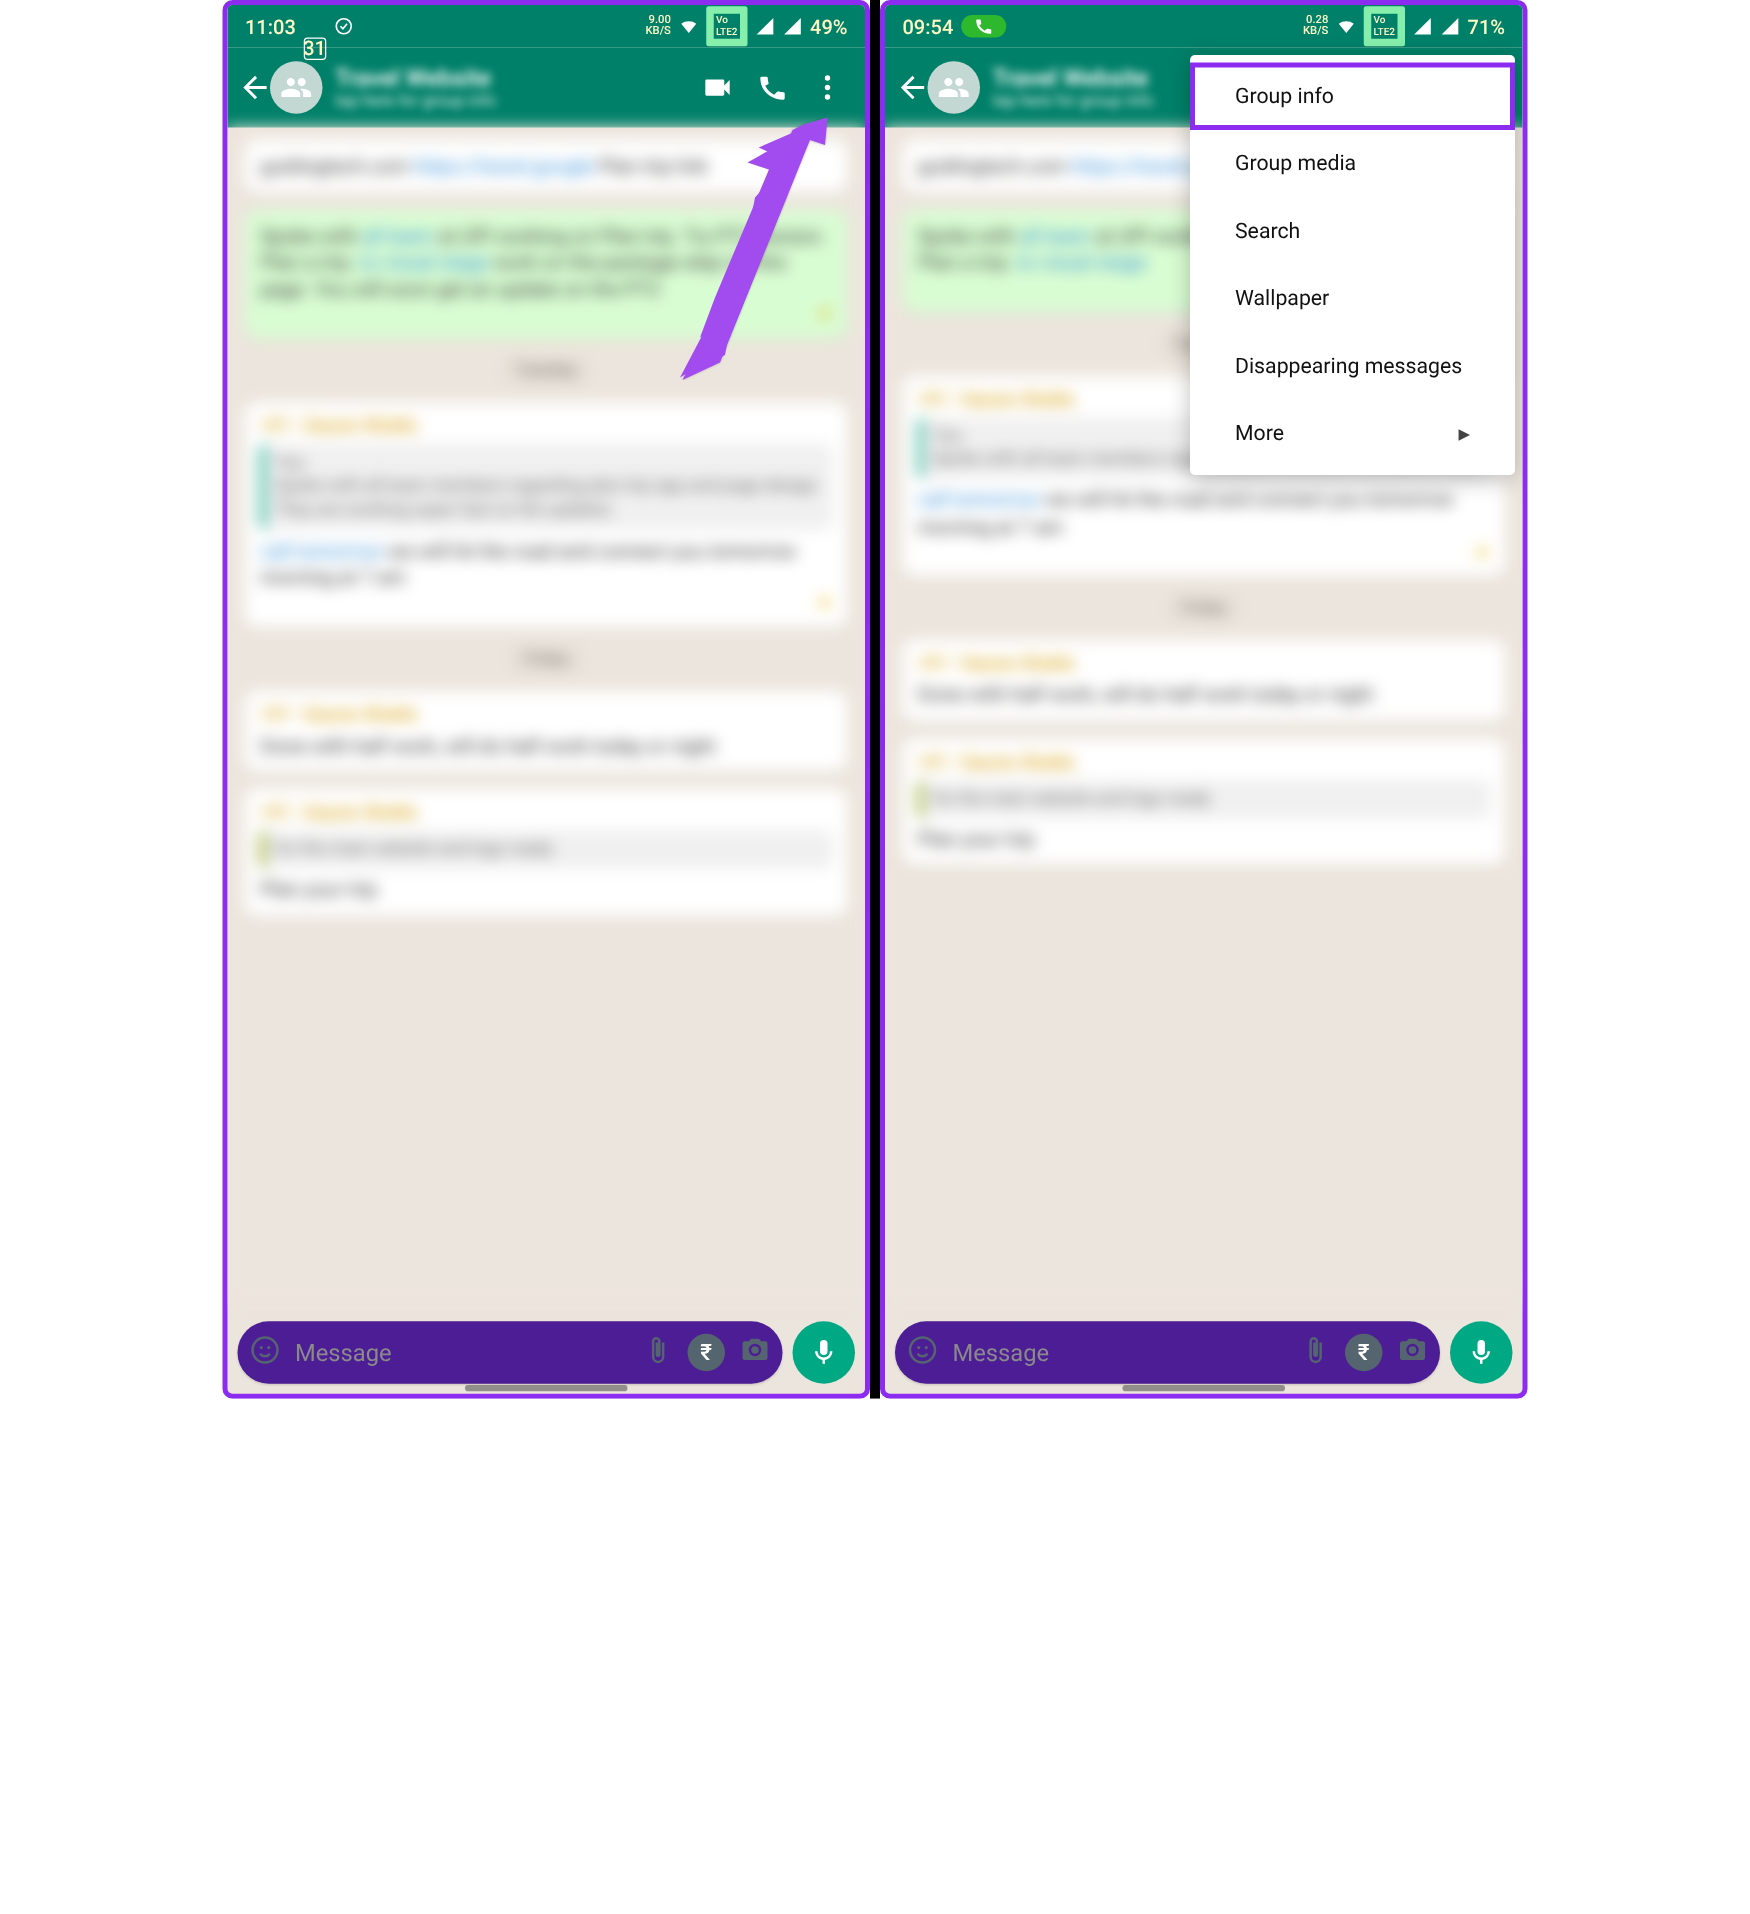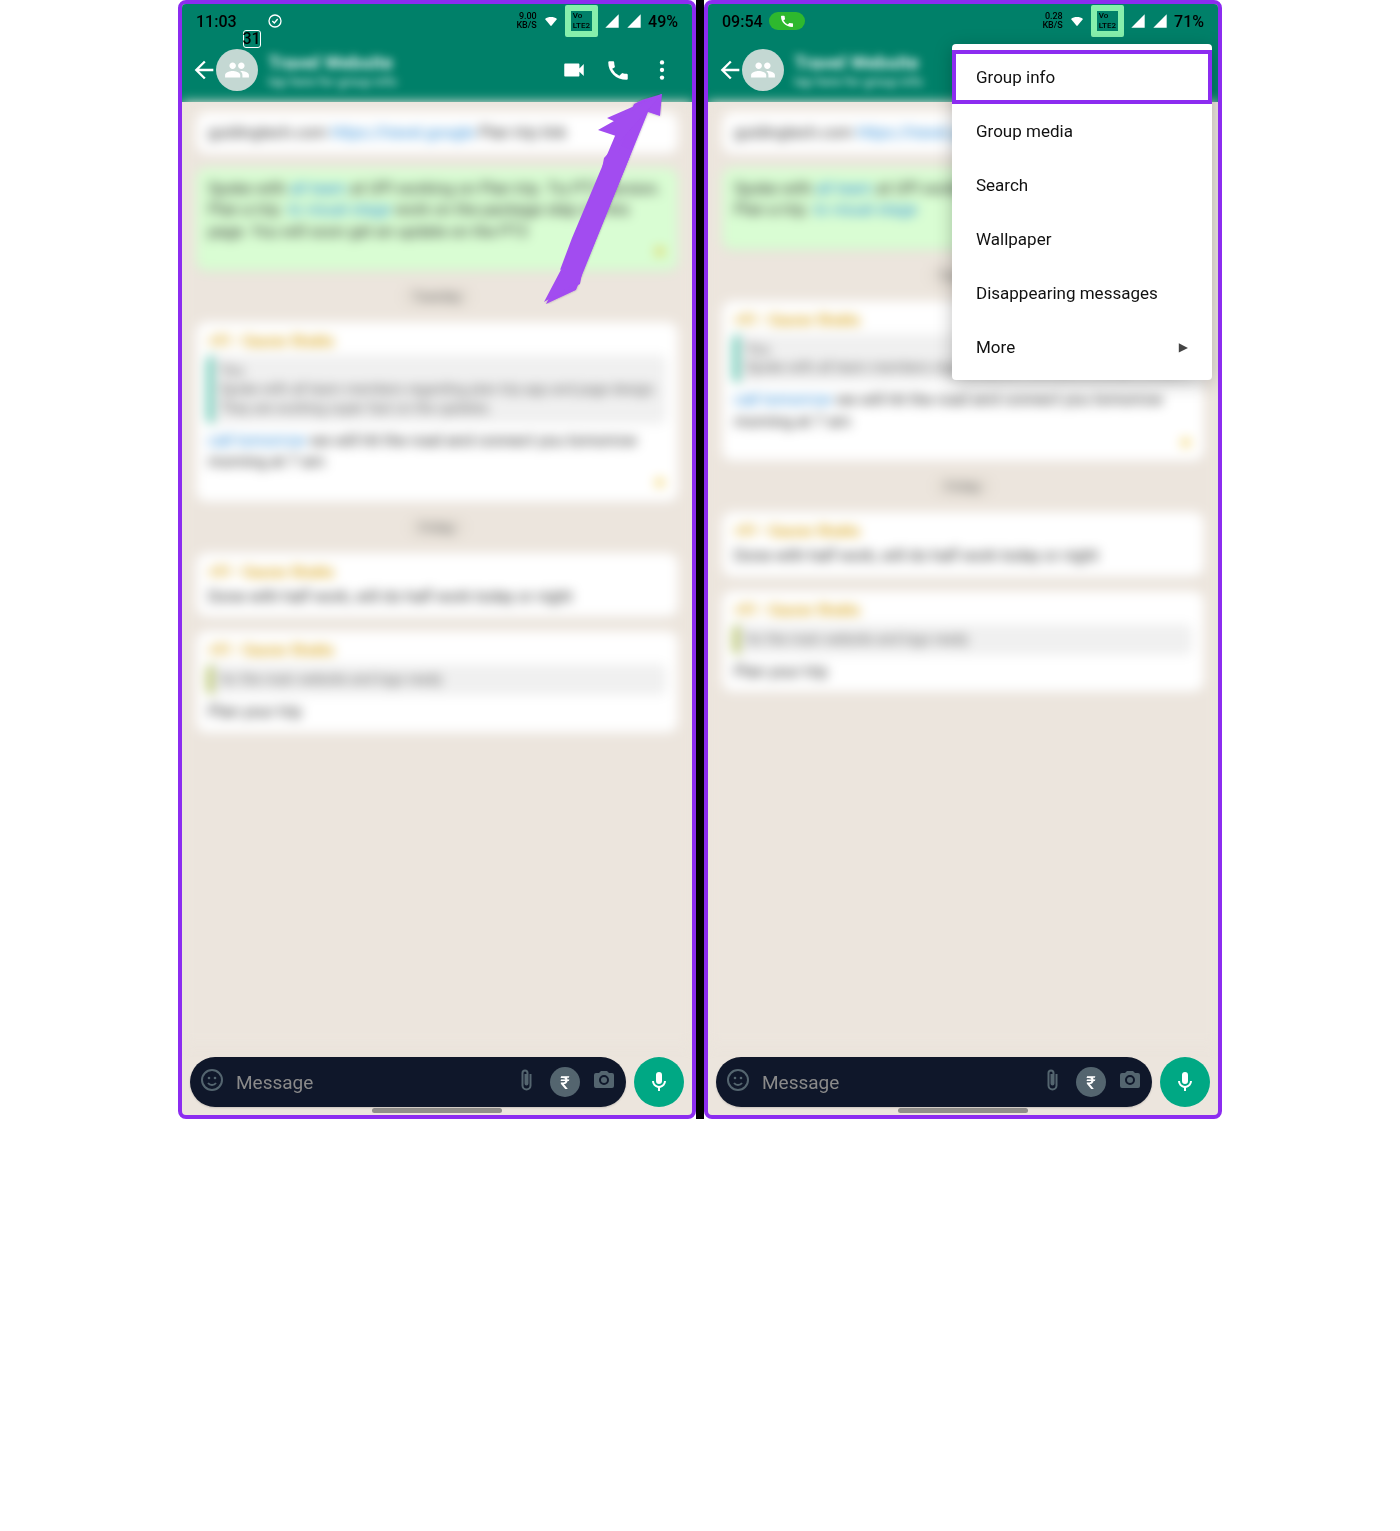--- a/index.html
+++ b/index.html
@@ -1,21 +1,21 @@
 <!DOCTYPE html>
 <html><head>
 <meta charset="utf-8">
 <style>
   * { margin:0; padding:0; box-sizing:border-box; font-family:Roboto,Arial,sans-serif; }
   body { background:#fff; display:flex; justify-content:center; }
   .wrap { display:flex; gap:0; }
   .phone { width:518px; height:1119px; position:relative; border:4px solid #8c2cf0; border-radius:8px; overflow:hidden; background:#ece5dd; }
   .sep { width:8px; background:#000; }
   
-  .status { height:34px; background:#008069; color:#000000; display:flex; align-items:center; justify-content:space-between; padding:0 14px; font-size:16px; font-weight:500; }
+  .status { height:34px; background:#008069; color:#fef9c3; display:flex; align-items:center; justify-content:space-between; padding:0 14px; font-size:16px; font-weight:500; }
   .status .left, .status .right { display:flex; align-items:center; gap:6px; }
   .status .pill { background:#2eb82e; border-radius:12px; padding:1px 10px; display:flex; align-items:center; }
   .status .small { font-size:9px; line-height:9px; text-align:right; }
   .status .lte { font-size:8px; border:6px solid #86efac; padding:0 2px; border-radius:2px; line-height:10px; }
   .status svg, .status .ico { width:16px; height:16px; fill:#fff; }
   .cal-box { border:1.5px solid #fff; border-radius:3px; width:18px; height:18px; font-size:16px; display:flex; align-items:center; justify-content:center;margin-top:35px; }
   
   .appbar { height:64px; background:#008069; color:#fff; display:flex; align-items:center; padding:0 8px; }
   .appbar .back { width:28px; display:flex; align-items:center; justify-content:center; }
   .appbar .avatar { width:42px; height:42px; border-radius:50%; background:#c4d8d3; display:flex; align-items:center; justify-content:center; margin-left:-2px; }
@@ -30,34 +30,34 @@
   .msg { background:#fff; border-radius:10px; padding:10px 12px; margin-bottom:14px; box-shadow:0 1px 1px rgba(0,0,0,.08); font-size:16px; color:#333; line-height:1.35; }
   .msg.out { background:#d9fdd3; }
   .msg .quote { border-left:4px solid #00a884; background:#f0f0f0; padding:6px 8px; border-radius:6px; margin-bottom:6px; font-size:14px; color:#666; }
   .msg .quote.olive { border-left-color:#8aa00a; }
   .msg .name { color:#d49a00; font-size:14px; font-weight:500; margin-bottom:4px; }
   .link { color:#2c8ad6; }
   .chip { background:#e6dfd6; color:#666; font-size:13px; padding:4px 12px; border-radius:10px; display:block; width:max-content; margin:6px auto 14px; }
   .star { color:#e8b400; font-size:14px; text-align:right; }
   
   .inputbar { position:absolute; bottom:8px; left:8px; right:8px; display:flex; align-items:center; gap:8px; }
-  .inputbox { flex:1; height:50px; background:#0f172a; border-radius:26px; display:flex; align-items:center; padding:0 10px; gap:12px; box-shadow:0 1px 2px rgba(0,0,0,.15); }
+  .inputbox { flex:1; height:50px; background:#4c1d95; border-radius:26px; display:flex; align-items:center; padding:0 10px; gap:12px; box-shadow:0 1px 2px rgba(0,0,0,.15); }
   .inputbox .ph { flex:1; color:#8a8a8a; font-size:19px; }
   .inputbox .ibtn { color:#54656f; }
   .inputbox .ibtn svg { width:24px; height:24px; fill:#54656f; }
   .rupee { width:30px; height:30px; border-radius:50%; background:#54656f; color:#fff; display:flex; align-items:center; justify-content:center; font-size:18px; font-weight:500; }
   .micbtn { width:50px; height:50px; border-radius:50%; background:#00a884; display:flex; align-items:center; justify-content:center; }
   .micbtn svg { width:24px; height:24px; fill:#fff; }
   
   .navhandle { position:absolute; bottom:2px; left:50%; transform:translateX(-50%); width:130px; height:5px; background:#555; border-radius:3px; opacity:.6; }
   
   .arrow { position:absolute; top:90px; left:330px; pointer-events:none; }
   
   .menu { position:absolute; top:40px; right:6px; width:260px; background:#fff; border-radius:4px; box-shadow:0 4px 18px rgba(0,0,0,.25); z-index:10; padding:6px 0; }
-  .menu .item { padding:17px 24px; font-size:17px; color:#111; display:flex; align-items:center; justify-content:space-between; }
+  .menu .item { padding:17px 36px; font-size:17px; color:#111; display:flex; align-items:center; justify-content:space-between; }
   .menu .item.hl { outline:4px solid #8c2cf0; outline-offset:-4px; }
   .menu .item .chev { color:#444; font-size:12px; }
 </style>
 </head>
 <body>
 
 <div class="wrap">
 
 <div class="phone">
   <div class="status">

